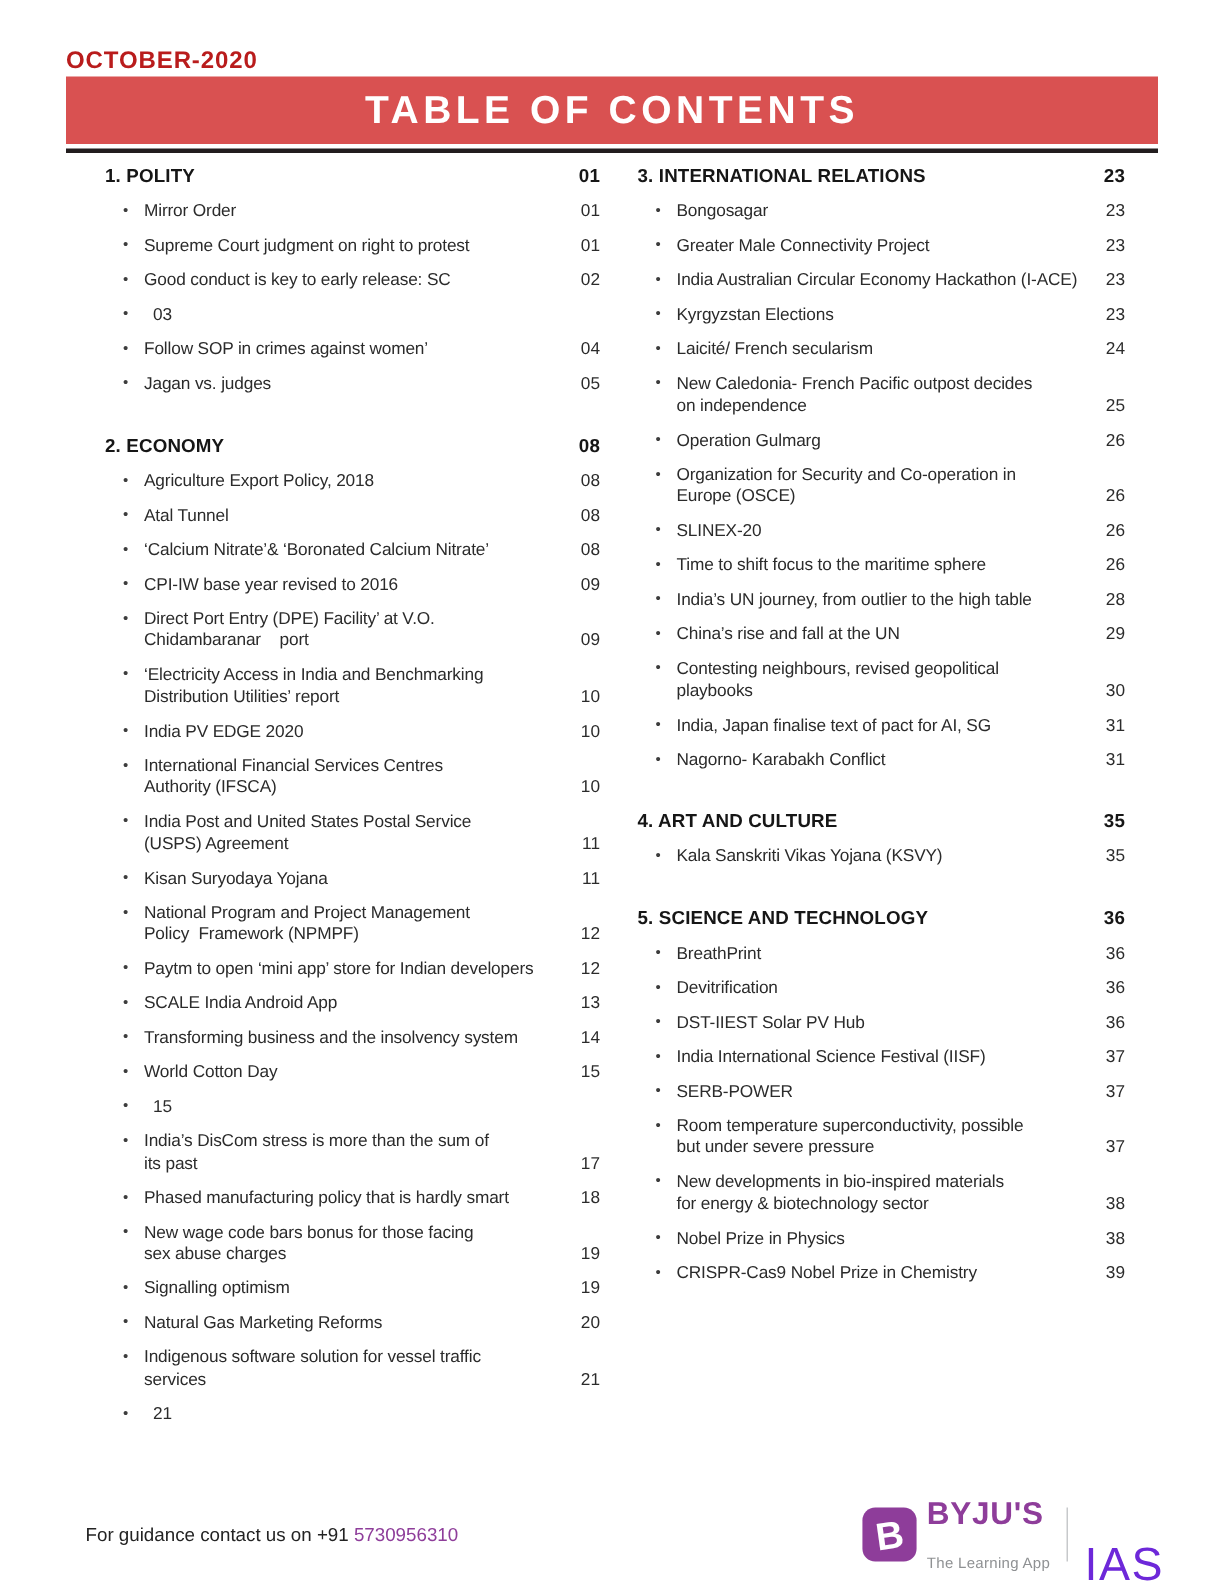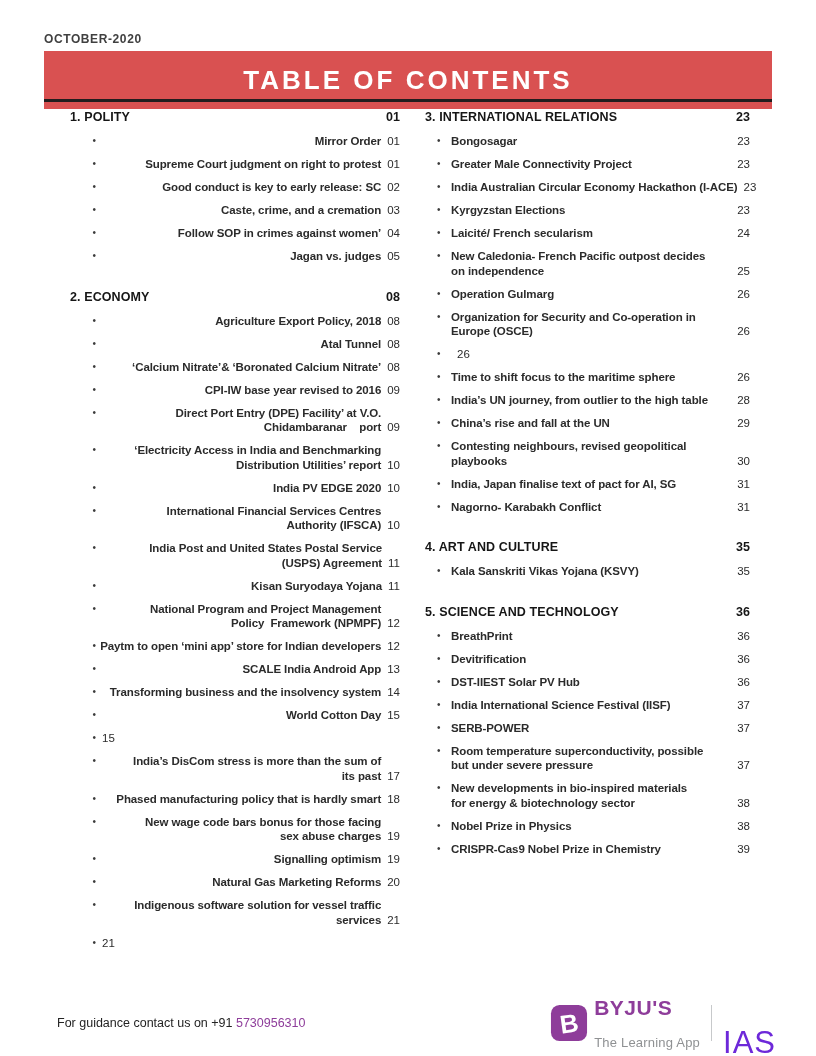--- a/index.html
+++ b/index.html
@@ -1,37 +1,37 @@
 <!DOCTYPE html>
 <html><head>
 <meta charset="utf-8">
 <style>
   html,body{margin:0;padding:0;background:#ffffff;}
   body{width:816px;height:1056px;position:relative;font-family:"Liberation Sans",sans-serif;color:#2b2b2b;overflow:hidden;}
-  .edition{position:absolute;left:44px;top:32px;font-size:12px;font-weight:bold;letter-spacing:.6px;color:#404040;}
-  .banner{position:absolute;left:44px;top:51px;width:728px;height:58px;background:#d95151;display:flex;align-items:center;justify-content:center;}
+  .edition{position:absolute;left:44px;top:32px;font-size:16px;font-weight:bold;letter-spacing:.6px;color:#b91c1c;}
+  .banner{position:absolute;left:44px;top:51px;width:728px;height:45px;background:#d95151;display:flex;align-items:center;justify-content:center;}
   .banner .banner-title{color:#ffffff;font-size:26px;font-weight:bold;letter-spacing:3px;}
   .rule{position:absolute;left:44px;top:99px;width:728px;height:3px;background:#221d1e;}
   .columns{position:absolute;left:70px;top:110px;width:680px;display:flex;gap:25px;}
   .col{flex:0 0 auto;}
-  .col-left{width:330px;text-align:right;}
+  .col-left{width:330px;}
   .col-right{width:325px;}
   .sec{margin-bottom:26px;}
   .sec-head{display:flex;justify-content:space-between;align-items:baseline;font-size:12.5px;font-weight:bold;color:#161616;letter-spacing:.1px;margin-bottom:10px;}
   .item{display:flex;align-items:flex-start;padding-left:12px;margin-bottom:8.5px;}
   .bullet{flex:0 0 14px;font-size:10px;line-height:14.5px;color:#3c3c3c;}
-  .item-text{flex:1 1 auto;font-size:11.5px;line-height:14.5px;letter-spacing:-.1px;color:#2b2b2b;white-space:pre;font-weight:bold;}
+  .item-text{flex:1 1 auto;font-size:11.5px;line-height:14.5px;letter-spacing:-.1px;color:#2b2b2b;white-space:pre;}
   .item-page{flex:0 0 auto;font-size:11.5px;line-height:14.5px;color:#2b2b2b;align-self:flex-end;margin-left:6px;}
   .footer{position:absolute;left:44px;right:40px;top:1000px;height:46px;display:flex;align-items:center;justify-content:space-between;}
   .contact{font-size:12.5px;color:#232323;margin-left:13px;}
   .contact .phone{color:#8e3d9a;}
   .logo{display:flex;align-items:center;}
   .logo-text{display:flex;flex-direction:column;margin-left:6px;line-height:1;}
   .logo-brand{color:#8e3d9a;font-size:21px;font-weight:bold;letter-spacing:.5px;}
-  .logo-tagline{color:#8f9193;font-size:13px;margin-top:18px;letter-spacing:.2px;}
+  .logo-tagline{color:#8f9193;font-size:10px;margin-top:18px;letter-spacing:.2px;}
   .logo-divider{width:1px;height:36px;background:#c7c9cb;margin:0 11px;}
   .logo-suffix{color:#6d28d9;font-size:31px;letter-spacing:1px;font-weight:400;margin-top:40px;}
 </style>
 </head>
 <body>
 
 <div class="edition">OCTOBER-2020</div>
 
 <div class="banner">
   <span class="banner-title">TABLE OF CONTENTS</span>
@@ -56,21 +56,20 @@
           <span class="item-text">Supreme Court judgment on right to protest</span>
           <span class="item-page">01</span>
         </div>
         <div class="item">
           <span class="bullet">•</span>
           <span class="item-text">Good conduct is key to early release: SC</span>
           <span class="item-page">02</span>
         </div>
         <div class="item">
           <span class="bullet">•</span>
-          <span class="item-text">Caste, crime, and a cremation</span>
           <span class="item-page">03</span>
         </div>
         <div class="item">
           <span class="bullet">•</span>
           <span class="item-text">Follow SOP in crimes against women’</span>
           <span class="item-page">04</span>
         </div>
         <div class="item">
           <span class="bullet">•</span>
           <span class="item-text">Jagan vs. judges</span>
@@ -248,20 +247,21 @@
           <span class="item-page">26</span>
         </div>
         <div class="item">
           <span class="bullet">•</span>
           <span class="item-text">Organization for Security and Co-operation in
 Europe (OSCE)</span>
           <span class="item-page">26</span>
         </div>
         <div class="item">
           <span class="bullet">•</span>
+          <span class="item-text">SLINEX-20</span>
           <span class="item-page">26</span>
         </div>
         <div class="item">
           <span class="bullet">•</span>
           <span class="item-text">Time to shift focus to the maritime sphere</span>
           <span class="item-page">26</span>
         </div>
         <div class="item">
           <span class="bullet">•</span>
           <span class="item-text">India’s UN journey, from outlier to the high table</span>

